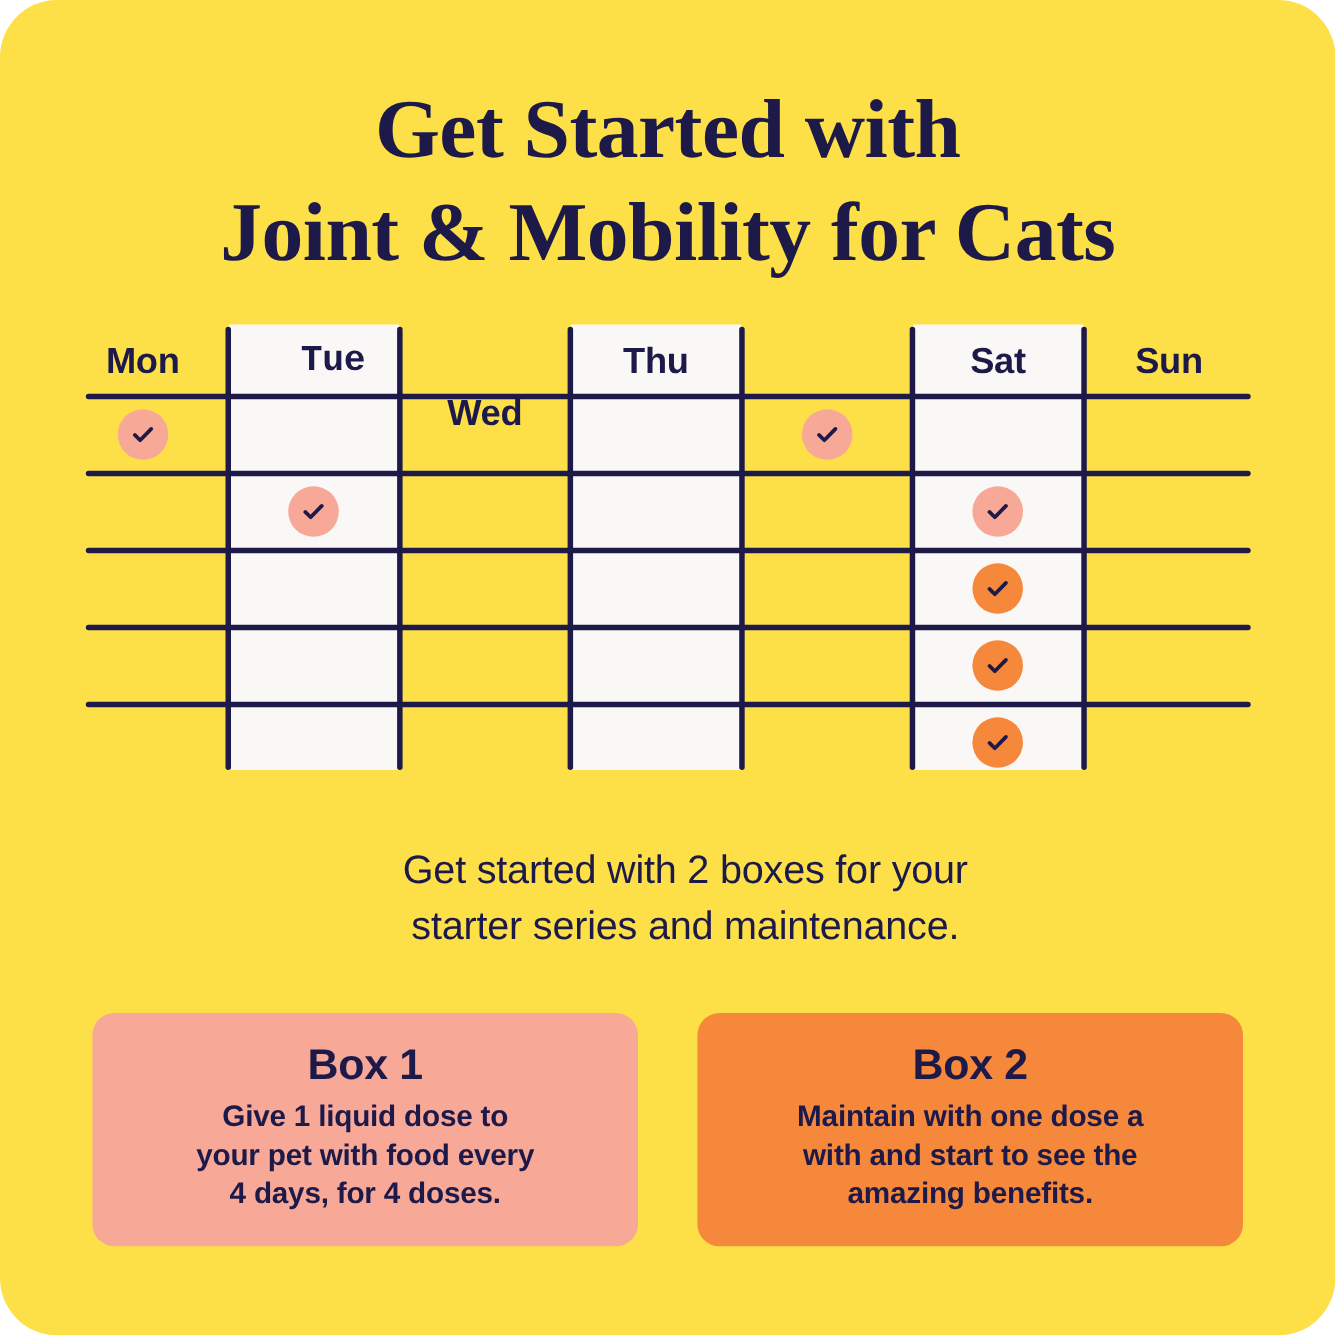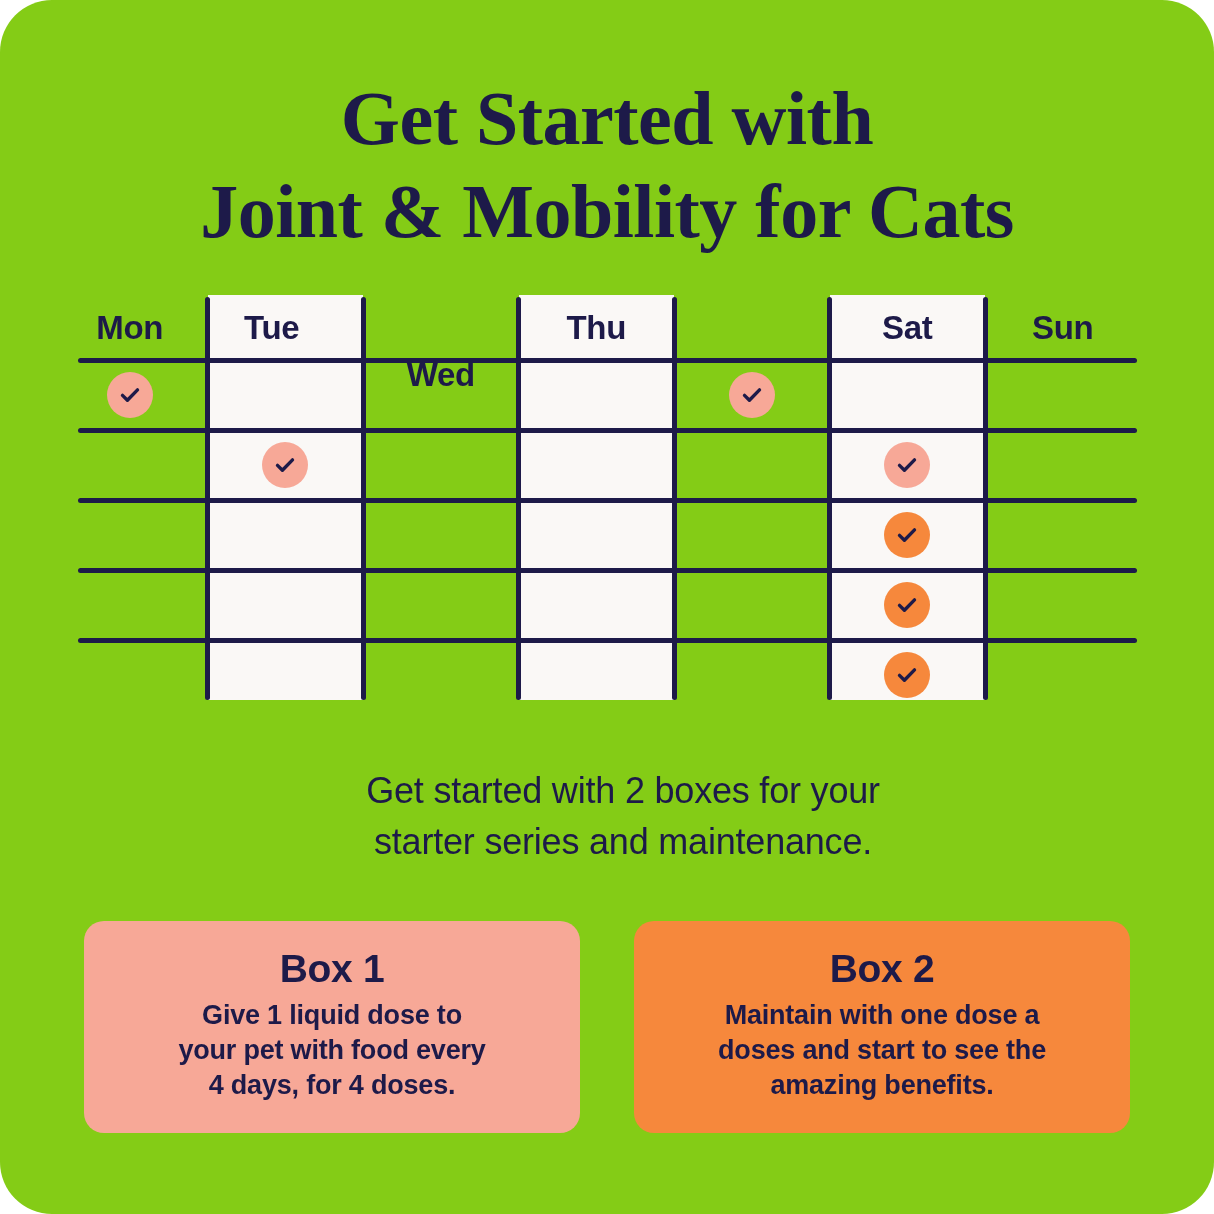--- a/index.html
+++ b/index.html
@@ -12,21 +12,21 @@
     height: 1214px;
     overflow: hidden;
     font-family: "Liberation Sans", sans-serif;
   }
 
   #page-card {
     position: absolute;
     left: 0; top: 0;
     width: 1214px;
     height: 1214px;
-    background: #84cc16;
+    background: #fde047;
     border-radius: 52px;
     box-sizing: border-box;
   }
 
   
   .title {
     position: absolute;
     left: 0;
     top: 72px;
     width: 1214px;
@@ -157,21 +157,21 @@
     <span class="line">Joint &amp; Mobility for Cats</span>
   </div>
 
   <div id="calendar">
 
     <div class="col-bg" style="left:155.5px;"></div>
     <div class="col-bg" style="left:466.5px;"></div>
     <div class="col-bg" style="left:777.5px;"></div>
 
     <div class="dayhead" style="left:0px;">Mon</div>
-    <div class="dayhead" style="left:142px;">Tue</div>
+    <div class="dayhead" style="left:173px;font-family:Liberation Mono, monospace;">Tue</div>
     <div class="dayhead" style="left:311px;margin-top:47px;">Wed</div>
     <div class="dayhead" style="left:466.5px;">Thu</div>
     <div class="dayhead" style="left:777.5px;">Sat</div>
     <div class="dayhead" style="left:933px;">Sun</div>
 
     <div class="vline" style="left:153px;"></div>
     <div class="vline" style="left:308.5px;"></div>
     <div class="vline" style="left:464px;"></div>
     <div class="vline" style="left:619.5px;"></div>
     <div class="vline" style="left:775px;"></div>
@@ -249,18 +249,18 @@
       <span class="line">Give 1 liquid dose to</span>
       <span class="line">your pet with food every</span>
       <span class="line">4 days, for 4 doses.</span>
     </div>
   </div>
 
   <div class="box" id="box2">
     <div class="box-title">Box 2</div>
     <div class="box-body">
       <span class="line">Maintain with one dose a</span>
-      <span class="line">doses and start to see the</span>
+      <span class="line">with and start to see the</span>
       <span class="line">amazing benefits.</span>
     </div>
   </div>
 
 </div>
 
 </body></html>

